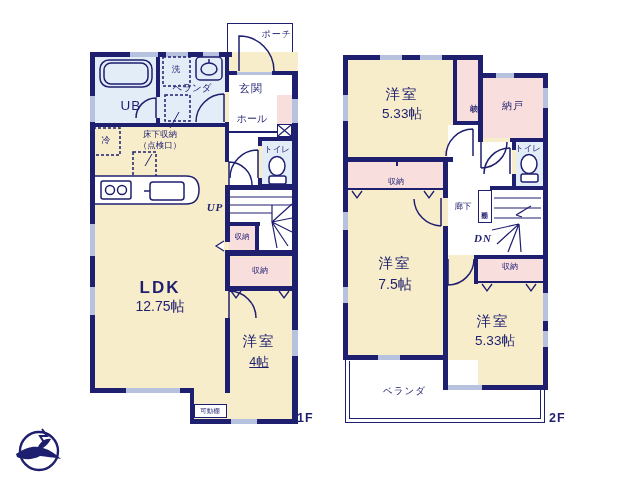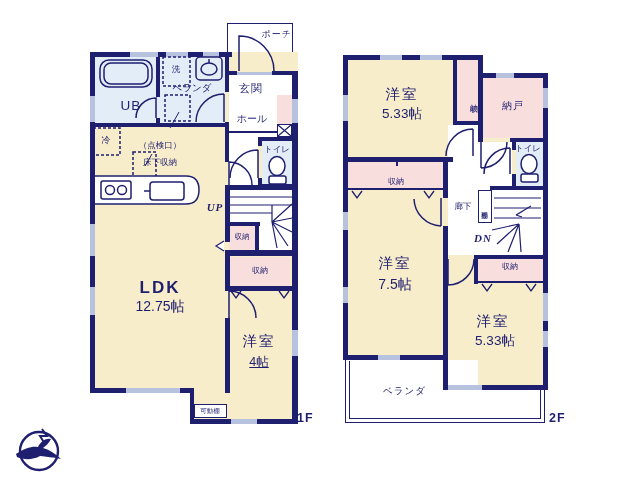--- a/index.html
+++ b/index.html
@@ -255,21 +255,21 @@
   </svg>
 
   <div class="lbl" style="left:250px;top:29px;width:42px;font-size:9px;text-align:right;">ポーチ</div>
   <div class="lbl" style="left:232px;top:82px;width:38px;font-size:11px;">玄関</div>
   <div class="lbl" style="left:230px;top:113px;width:44px;font-size:10px;letter-spacing:0;">ホール</div>
   <div class="lbl" style="left:261px;top:145px;width:32px;font-size:8.5px;letter-spacing:0;">トイレ</div>
   <div class="lbl" style="left:112px;top:98px;width:38px;font-size:13.5px;">UB</div>
   <div class="lbl" style="left:169px;top:65px;width:14px;font-size:8.5px;letter-spacing:0;">洗</div>
   <div class="lbl" style="left:160px;top:83px;width:64px;font-size:9.5px;letter-spacing:0;">ベランダ</div>
   <div class="lbl" style="left:99px;top:135px;width:14px;font-size:9px;letter-spacing:0;">冷</div>
-  <div class="lbl" style="left:139px;top:130px;width:42px;font-size:8.5px;letter-spacing:0;margin-top:28px;">床下収納</div>
+  <div class="lbl" style="left:139px;top:130px;width:42px;font-size:8.5px;letter-spacing:0;">床下収納</div>
   <div class="lbl" style="left:136px;top:141px;width:48px;font-size:8.5px;letter-spacing:0;">（点検口）</div>
   <div class="lbl" style="left:133px;top:278px;width:54px;font-size:17px;font-weight:600;letter-spacing:2px;">LDK</div>
   <div class="lbl" style="left:124px;top:298px;width:72px;font-size:14px;letter-spacing:0;">12.75帖</div>
   <div class="lbl updn" style="left:202px;top:201px;width:26px;font-size:11px;">UP</div>
   <div class="lbl" style="left:230px;top:233px;width:24px;font-size:7.5px;letter-spacing:0;">収納</div>
   <div class="lbl" style="left:244px;top:266px;width:32px;font-size:8px;letter-spacing:0;">収納</div>
   <div class="lbl" style="left:236px;top:333px;width:46px;font-size:14.5px;letter-spacing:2px;">洋室</div>
   <div class="lbl" style="left:243px;top:355px;width:32px;font-size:12.5px;letter-spacing:0;text-decoration:underline;">4帖</div>
   <div class="lbl flab" style="left:297px;top:411px;width:24px;text-align:left;">1F</div>
 

